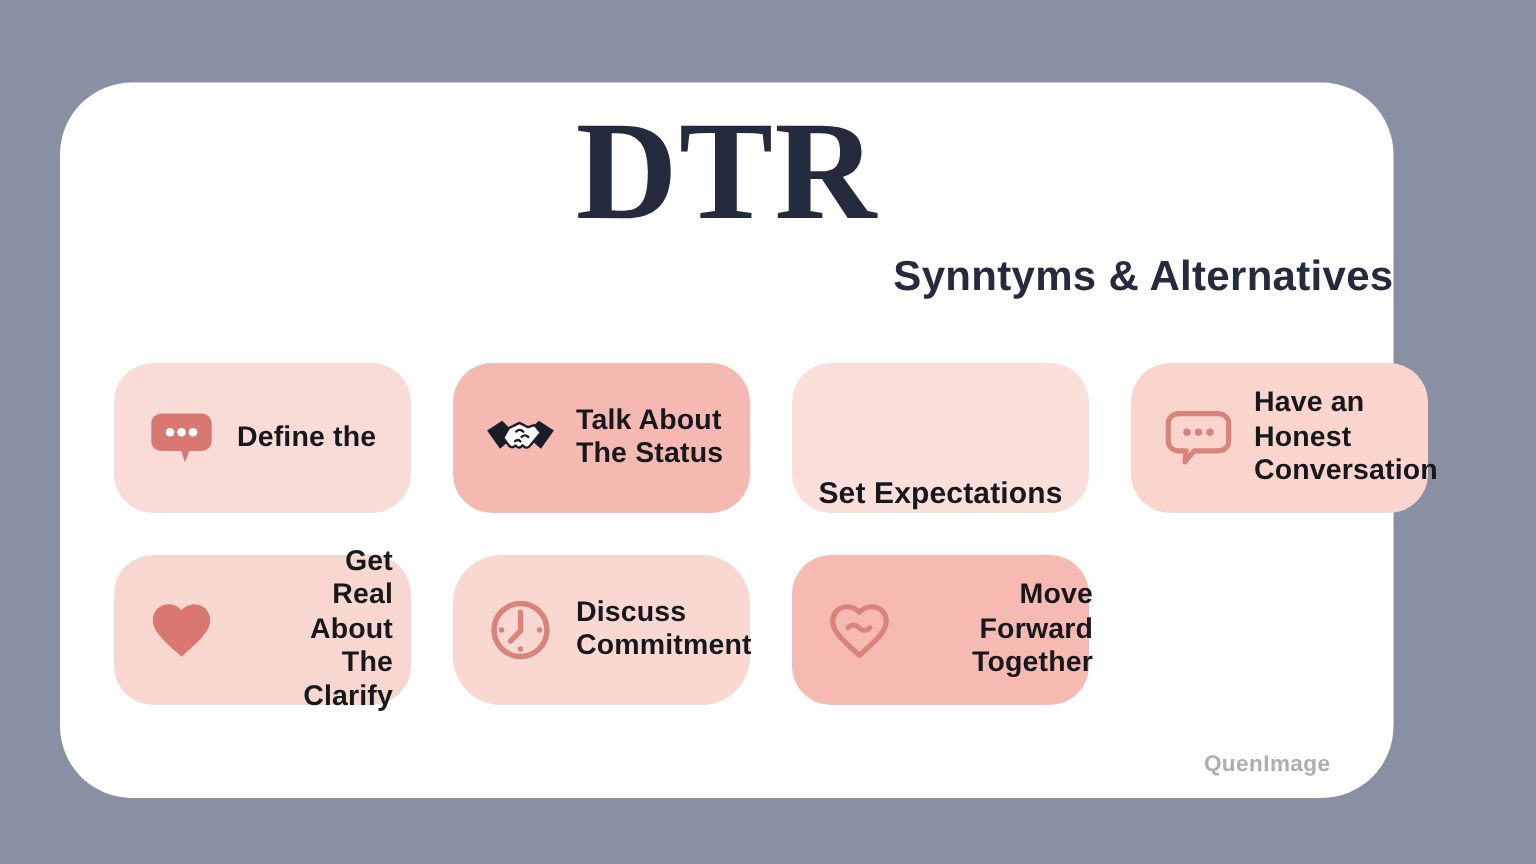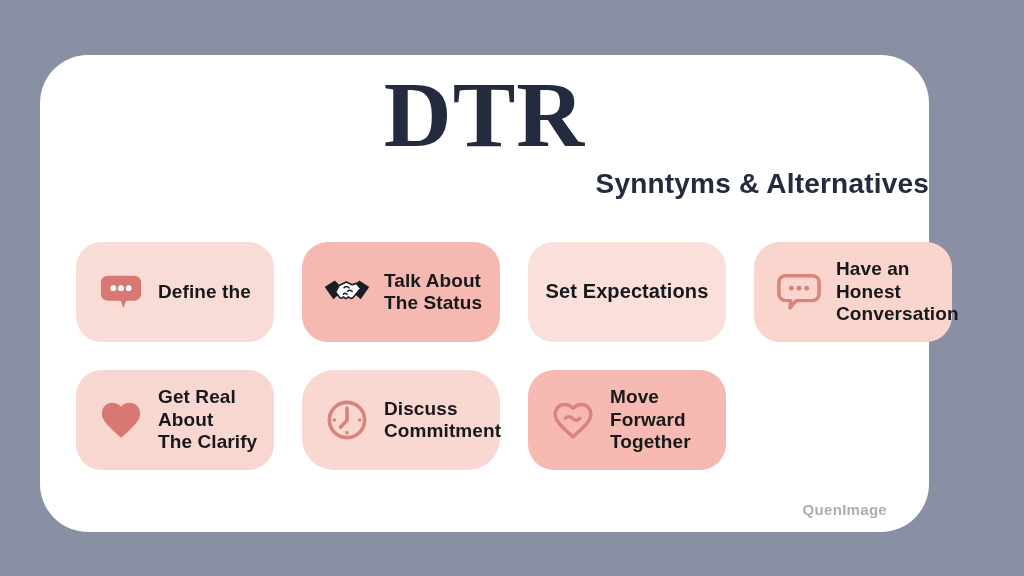--- a/index.html
+++ b/index.html
@@ -53,39 +53,39 @@
     gap: 28px;
   }
 
   .card {
     border-radius: 26px;
     display: flex;
     align-items: center;
     padding: 0 12px 0 22px;
     gap: 14px;
   }
-  .card.no-icon { justify-content: center; padding: 0 8px; }
+  .card.no-icon { justify-content: center; padding: 0 8px; align-items: flex-end; }
 
   .icon {
     flex: 0 0 auto;
     width: 46px; height: 46px;
     display: flex; align-items: center; justify-content: center;
   }
   .icon svg { width: 46px; height: 46px; display: block; }
   .icon.wide svg { width: 54px; height: 40px; }
 
   .label {
     font-weight: 700;
     font-size: 19px;
     line-height: 1.18;
     color: #17181c;
     letter-spacing: 0.1px;
   }
   .label span { display: block; }
-  .label.ta-center { text-align: left; }
+  .label.ta-center { text-align: right; margin-left: 38px; }
   .card.no-icon .label { font-size: 20px; }
 
   .watermark {
     position: absolute;
     right: 42px; bottom: 14px;
     font-weight: 700;
     font-size: 15px;
     color: #abaeb6;
     letter-spacing: 0.3px;
   }

